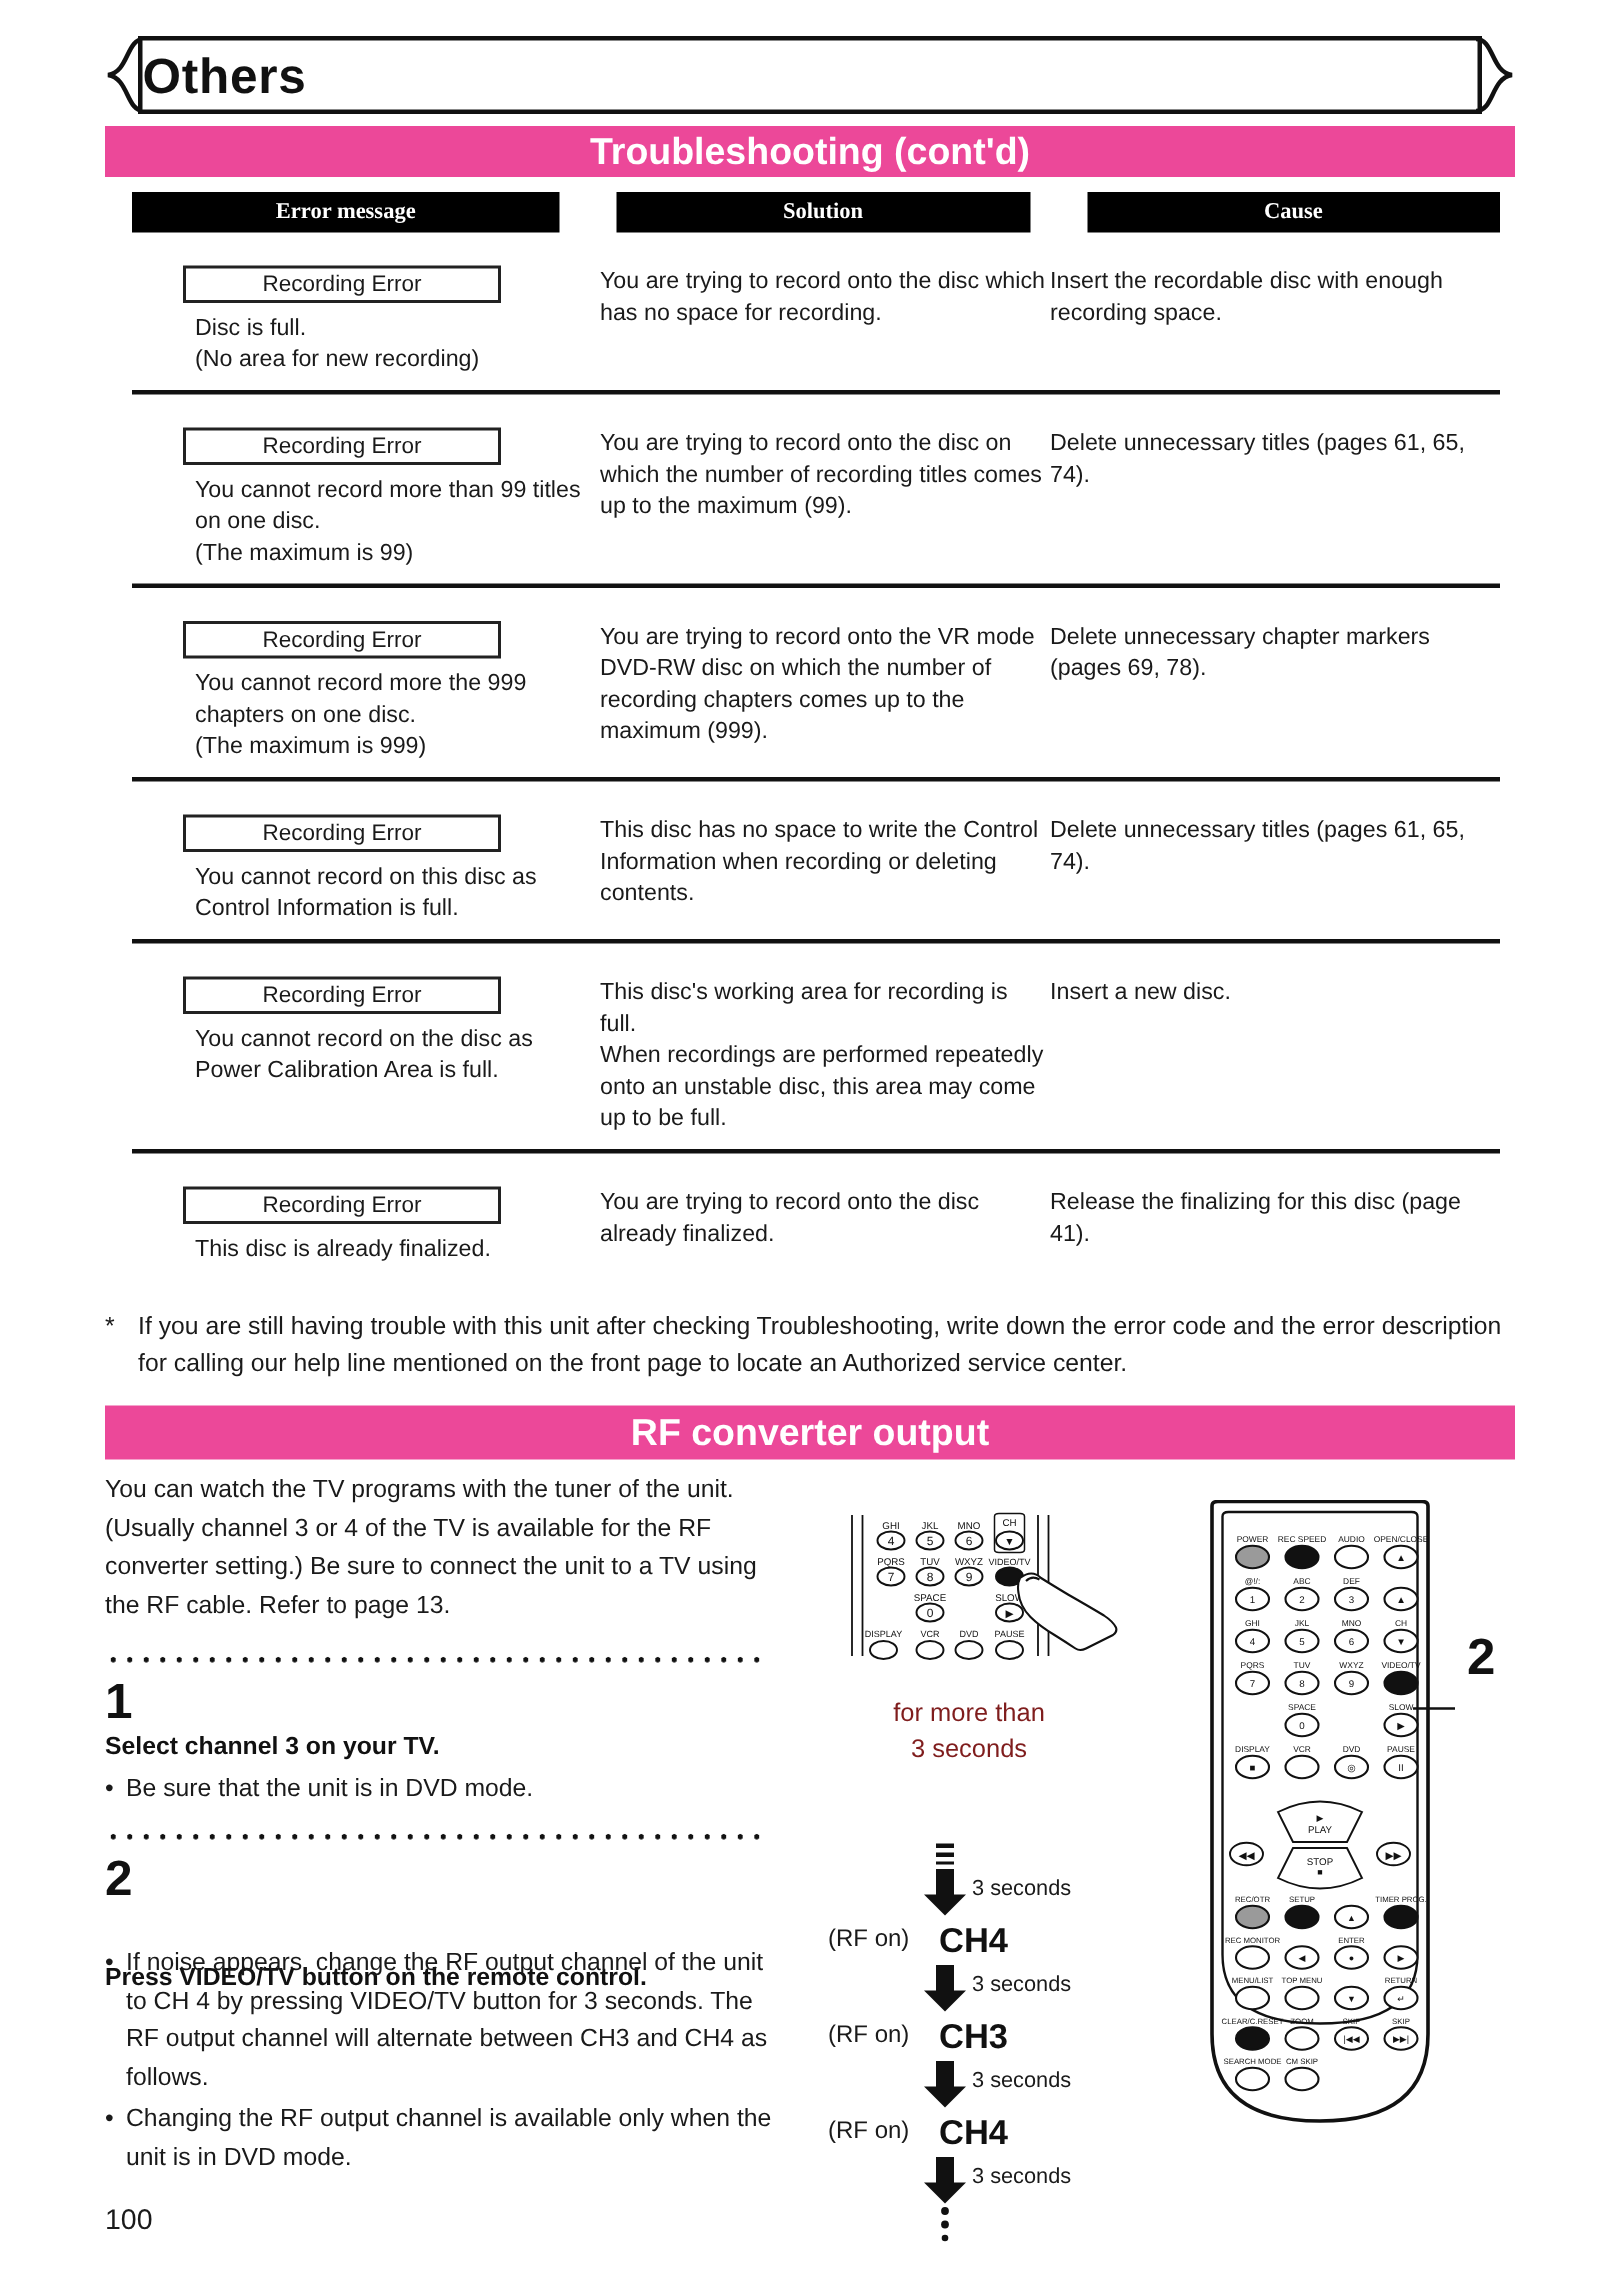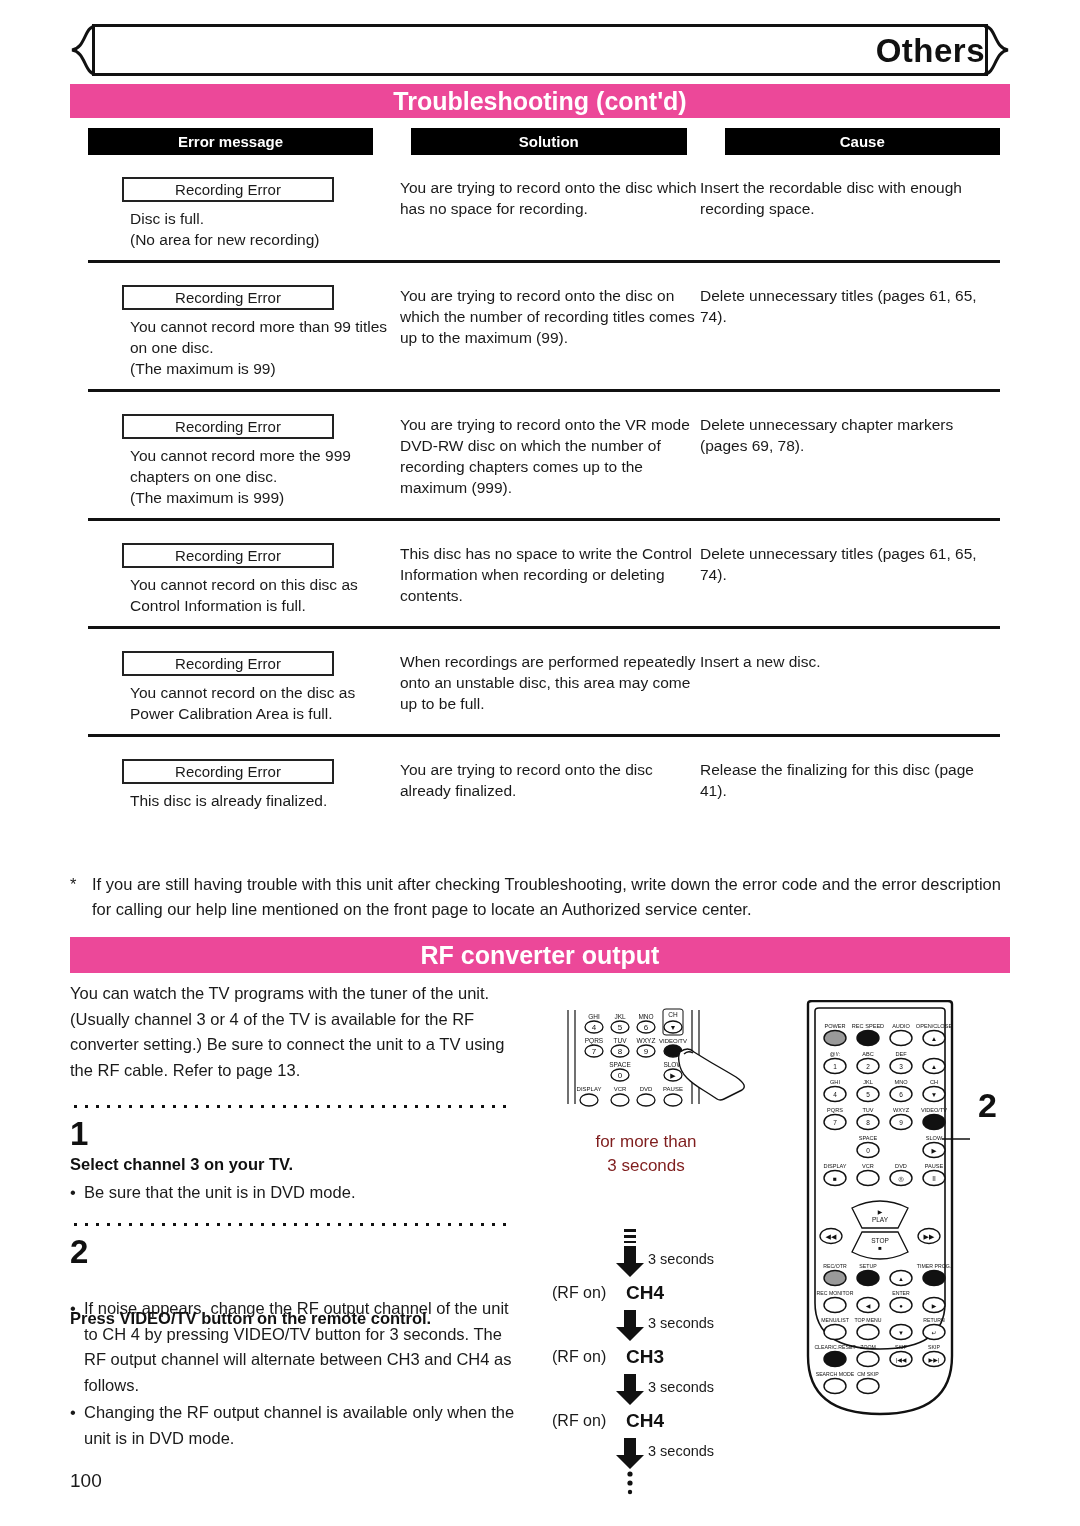--- a/index.html
+++ b/index.html
@@ -13,21 +13,21 @@
     overflow:hidden;
   }
 
   
   .chapter-banner{
     position:absolute; left:70px; top:24px; width:940px; height:52px;
   }
   .chapter-box{
     position:absolute; left:22px; top:0; right:22px; height:52px;
     border:3px solid #111; background:#fff;
-    display:flex; align-items:center; justify-content:flex-end;
+    display:flex; align-items:center; justify-content:flex-start;
   }
   .chapter-title{
     font-size:33px; font-weight:bold; letter-spacing:.5px; color:#111;
     line-height:1;
   }
   .brace{ position:absolute; top:0; width:26px; height:52px; }
 
   
   .section-bar{
     position:absolute; left:70px; width:940px; height:34px;
@@ -35,21 +35,21 @@
     display:flex; align-items:center; justify-content:center;
   }
   .section-bar .section-title{
     color:#fff; font-size:25px; font-weight:bold; line-height:1;
   }
   #bar-troubleshooting{ top:84px; }
   #bar-rf{ top:937px; height:36px; }
 
   
   .tbl{ position:absolute; left:88px; top:128px; width:912px; }
-  .thead{ display:flex; gap:38px; }
+  .thead{ display:flex; gap:38px;font-family:Liberation Serif, serif; }
   .th{
     background:#000; color:#fff; height:27px;
     display:flex; align-items:center; justify-content:center;
     font-size:15px; font-weight:bold;
   }
   .th.c1{ width:300px; }
   .th.c2{ width:290px; }
   .th.c3{ width:290px; }
 
   .row{ display:flex; padding:22px 0 10px 0; position:relative;justify-content:flex-end; }
@@ -141,21 +141,21 @@
     position:absolute; left:100px; top:7px;
     font-size:14.5px; color:#1a1a1a; white-space:nowrap;
   }
   .flow-state{
     position:relative; height:30px; display:flex; align-items:center;
   }
   .flow-state .rfon{
     position:absolute; left:4px; font-size:16px; color:#1a1a1a;
   }
   .flow-state .ch{
-    position:absolute; left:78px; font-size:19px; font-weight:bold; color:#111;
+    position:absolute; left:78px; font-size:23px; font-weight:bold; color:#111;
   }
   .vdots{ position:relative; height:26px; }
 
   
   .remote-fig{ position:absolute; left:790px; top:1000px; width:180px; height:420px; }
   .callout2{
     position:absolute; left:978px; top:1088px;
     font-size:34px; font-weight:bold; color:#111; line-height:1;
   }
 </style>
@@ -235,20 +235,21 @@
         <div class="col3">
           <p class="cell-p">Delete unnecessary titles (pages 61, 65, 74).</p>
         </div>
       </div>
       <div class="row">
         <div class="col1">
           <div class="err-box">Recording Error</div>
           <p class="cell-p">You cannot record on the disc as Power Calibration Area is full.</p>
         </div>
         <div class="col2">
+          <p class="cell-p">This disc's working area for recording is full.</p>
           <p class="cell-p">When recordings are performed repeatedly onto an unstable disc, this area may come up to be full.</p>
         </div>
         <div class="col3">
           <p class="cell-p">Insert a new disc.</p>
         </div>
       </div>
       <div class="row">
         <div class="col1">
           <div class="err-box">Recording Error</div>
           <p class="cell-p">This disc is already finalized.</p>

